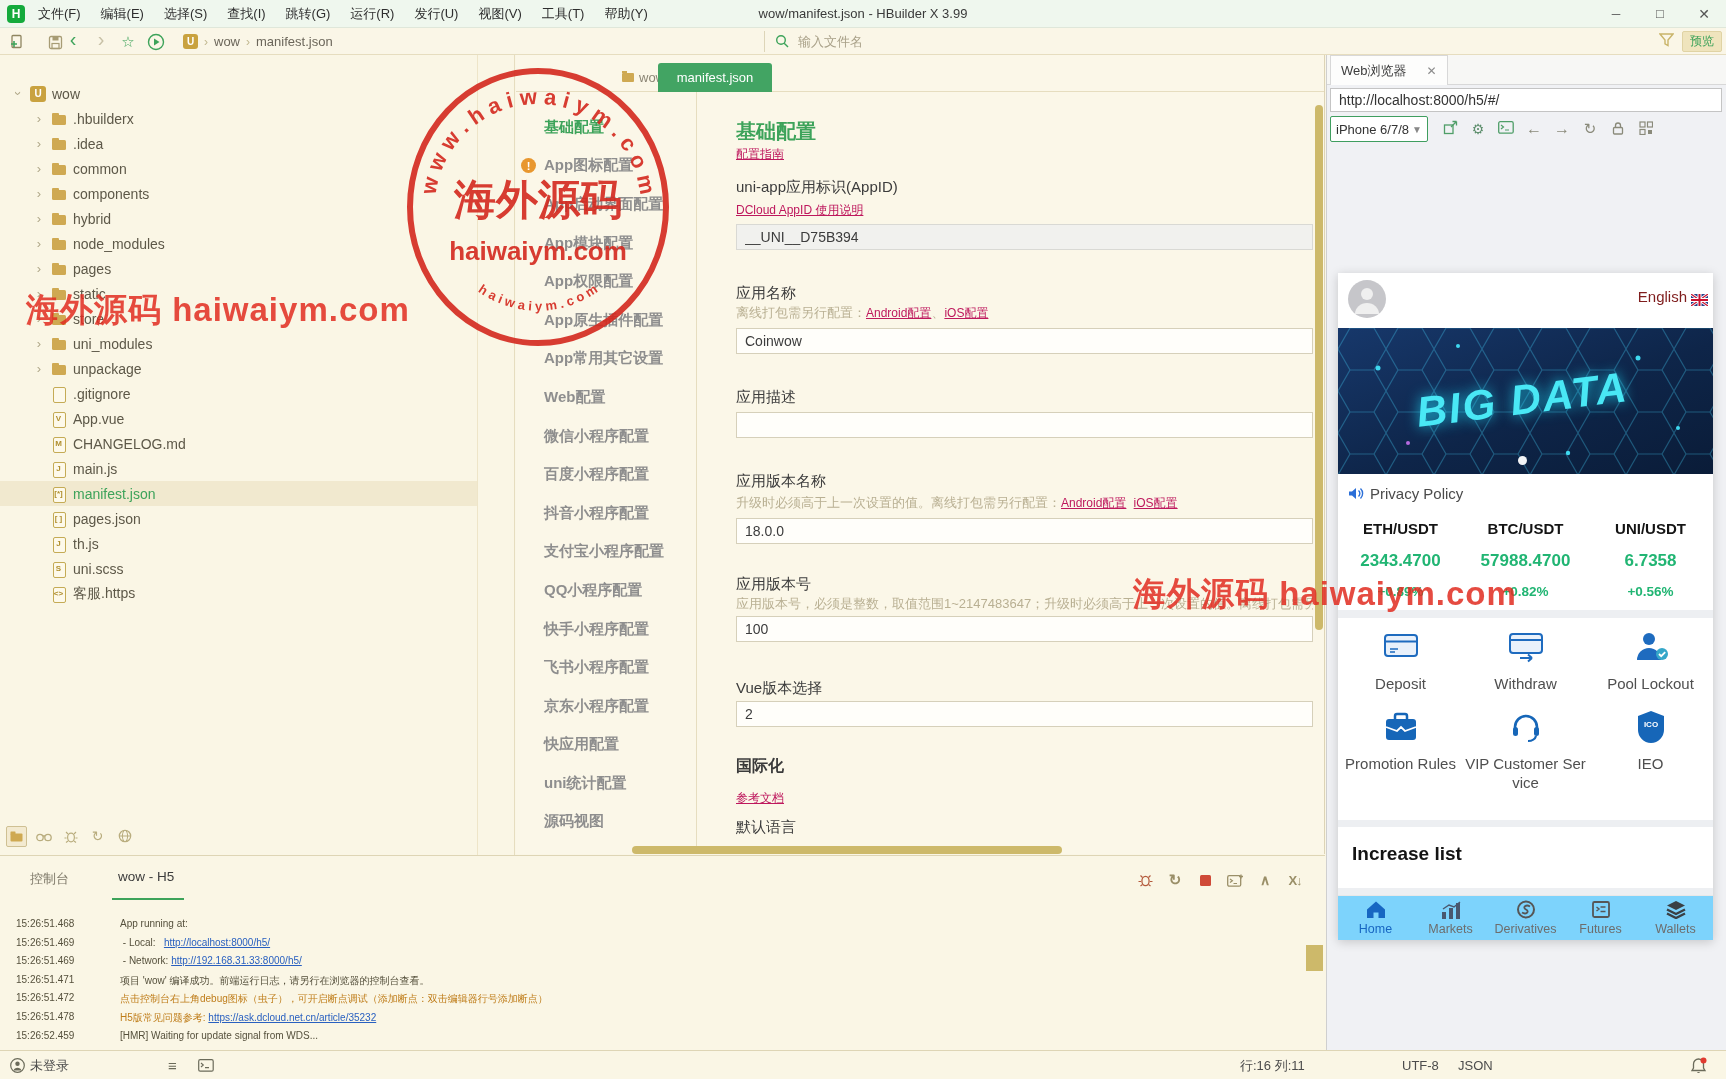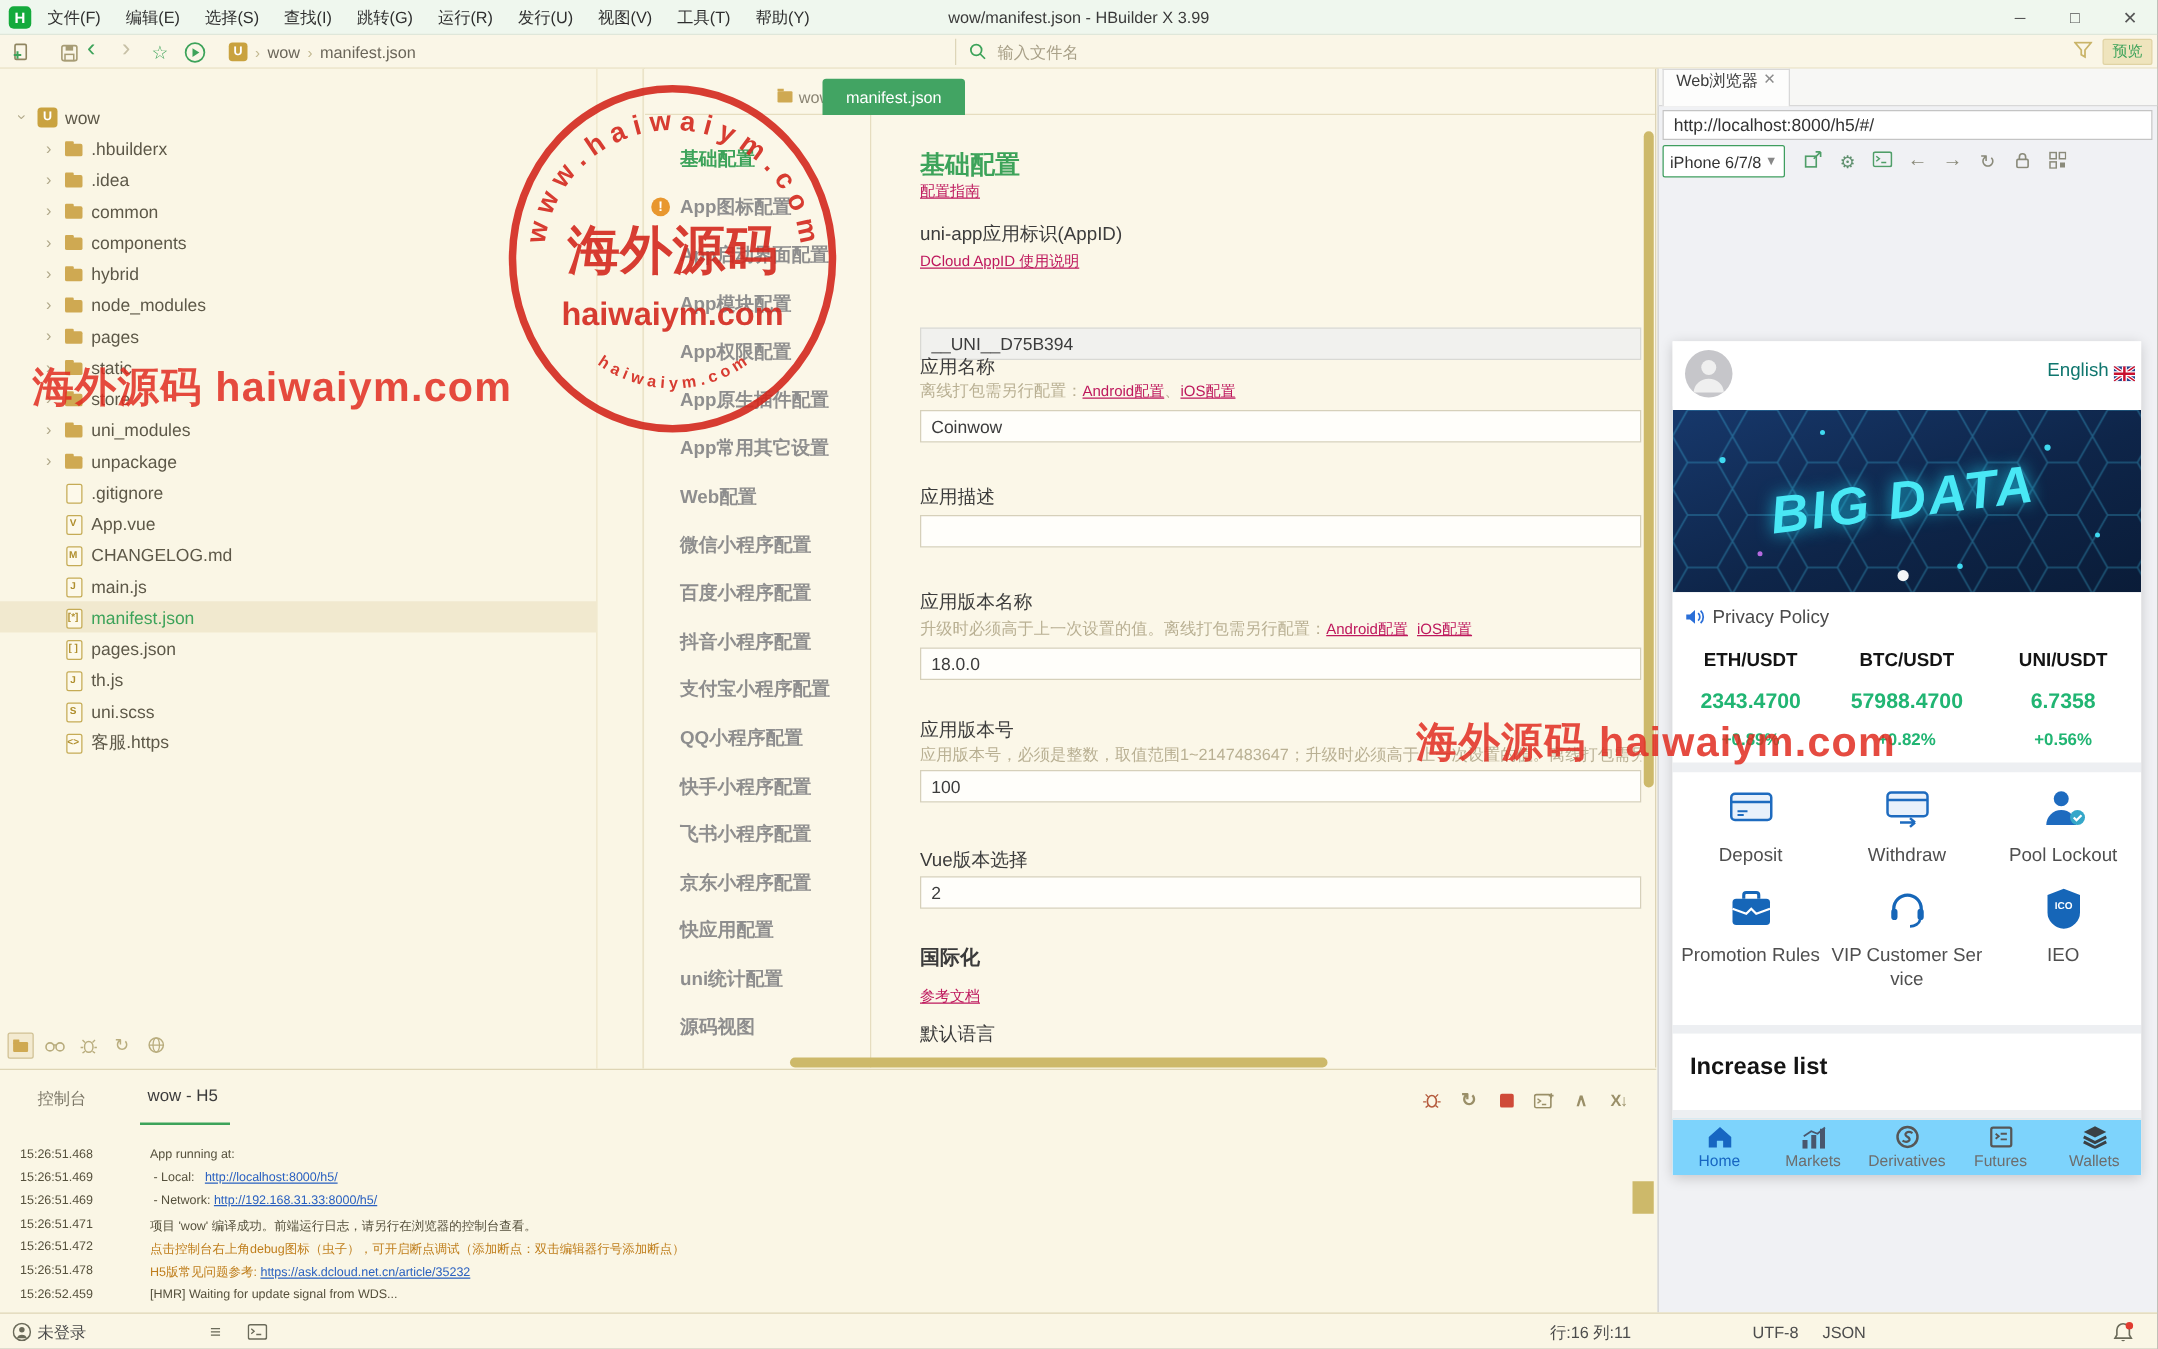--- a/index.html
+++ b/index.html
@@ -92,34 +92,34 @@
   a.clink:empty{display:none;}
   .goldsq{position:absolute;left:1306px;top:945px;width:17px;height:26px;background:#cdb96a;z-index:2;}
 
   
   .statusbar{position:absolute;left:0;top:1050px;width:1726px;height:29px;background:#faf6e5;border-top:1px solid #ded5b5;font-size:13px;color:#4c4c4c;}
   .stitem{position:absolute;top:0;height:29px;display:flex;align-items:center;gap:5px;}
 
   
   .rpanel{position:absolute;left:1326px;top:55px;width:400px;height:995px;background:#f0f1f4;border-left:1px solid #cfcfcf;}
   .rtabbar{position:absolute;left:0;top:0;width:100%;height:30px;background:#f7f7f5;border-bottom:1px solid #d8d8d8;}
-  .rtab{position:absolute;left:3px;top:0;height:30px;background:#fdfdfc;border:1px solid #d8d8d8;border-bottom:none;display:flex;align-items:flex-start;gap:4px;padding:0 10px;font-size:13px;color:#3c3c3c;}
+  .rtab{position:absolute;left:3px;top:0;height:30px;background:#fdfdfc;border:1px solid #d8d8d8;border-bottom:none;display:flex;align-items:center;gap:20px;padding:0 10px;font-size:13px;color:#3c3c3c;}
   .rtab .x{color:#8a8a8a;font-size:12px;}
   .urlrow{position:absolute;left:3px;top:33px;width:392px;height:24px;background:#fff;border:1px solid #c4c4c4;font-size:14px;color:#333;display:flex;align-items:center;padding:0 8px;}
   .devrow{position:absolute;left:3px;top:61px;width:392px;height:26px;display:flex;align-items:center;}
   .devsel{width:98px;height:26px;border:1.5px solid #3f9e5f;border-radius:2px;background:#fff;font-size:13px;color:#333;display:flex;align-items:center;padding:0 5px;justify-content:space-between;}
   .devsel .car{color:#888;font-size:10px;}
   .bico{width:28px;text-align:center;color:#5e8f6d;font-size:14px;flex:none;}
   .bico.gray{color:#8a8a7a;}
 
   
   .phone{position:absolute;left:11px;top:218px;width:375px;height:667px;background:#fff;box-shadow:0 2px 10px rgba(0,0,0,.18);overflow:hidden;}
   .phead{position:absolute;left:0;top:0;width:375px;height:52px;background:#fff;}
   .avatar{position:absolute;left:10px;top:7px;width:38px;height:38px;border-radius:50%;background:#c6c6ca;overflow:hidden;}
-  .plang{position:absolute;right:26px;top:15px;font-size:15px;color:#0f766e;}
+  .plang{position:absolute;right:26px;top:15px;font-size:15px;color:#7f1d1d;}
   .pflag{position:absolute;right:5px;top:19px;width:17px;height:12px;}
   .banner{position:absolute;left:0;top:55px;width:375px;height:146px;overflow:hidden;}
   .bigdata{position:absolute;left:78px;top:48px;font-size:42px;font-weight:bold;font-style:italic;color:#49e8f5;letter-spacing:2px;transform:rotate(-7deg);text-shadow:0 0 14px rgba(30,210,240,.9);}
   .bdot{position:absolute;left:180px;top:128px;width:9px;height:9px;border-radius:50%;background:#fff;opacity:.95;}
   .privrow{position:absolute;left:0;top:201px;width:375px;height:38px;background:#fff;display:flex;align-items:center;padding-left:9px;gap:4px;font-size:15px;color:#4b4b4b;}
   .tickers{position:absolute;left:0;top:239px;width:375px;height:98px;background:#fff;display:flex;}
   .tcol{width:125px;text-align:center;padding-top:8px;}
   .tpair{font-size:15px;font-weight:bold;color:#141414;}
   .tprice{font-size:17px;font-weight:bold;color:#21b573;margin-top:14px;}
   .tchg{font-size:13.5px;font-weight:bold;color:#21b573;margin-top:13px;}
@@ -517,21 +517,21 @@
 
           <span>源码视图</span>
         </div>
       </div>
     <div class="formwrap">
       <div class="fi ftitle" style="top:26px;">基础配置</div>
       <div class="fi" style="top:52px;"><a class="flink">配置指南</a></div>
 
       <div class="fi flabel" style="top:86px;">uni-app应用标识(AppID)</div>
       <div class="fi" style="top:108px;"><a class="flink">DCloud AppID 使用说明</a></div>
-      <input class="fi finput gray" style="top: 132px; margin-top: 38px;" value="__UNI__D75B394">
+      <input class="fi finput gray" style="top: 132px;" value="__UNI__D75B394">
 
       <div class="fi flabel" style="top:192px;">应用名称</div>
       <div class="fi fhint" style="top:212px;">
         <span>离线打包需另行配置：</span><a class="flink">Android配置</a><span>、</span><a class="flink">iOS配置</a>
       </div>
       <input class="fi finput" style="top: 236px;" value="Coinwow">
 
       <div class="fi flabel" style="top:296px;">应用描述</div>
       <input class="fi finput" style="top: 320px;" value="">
 

